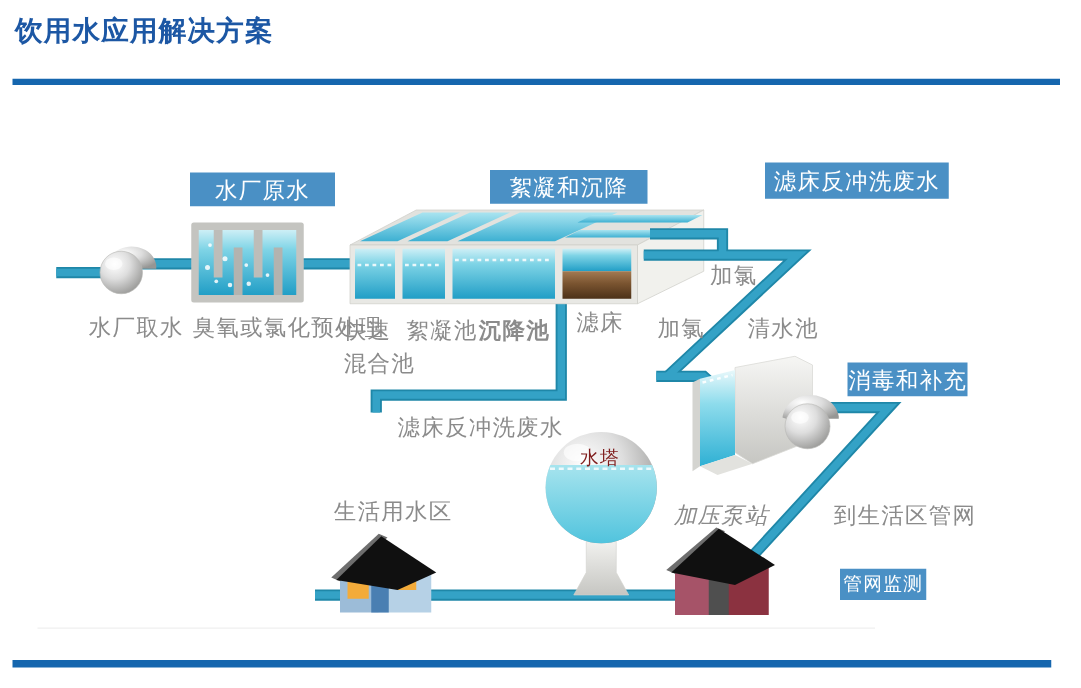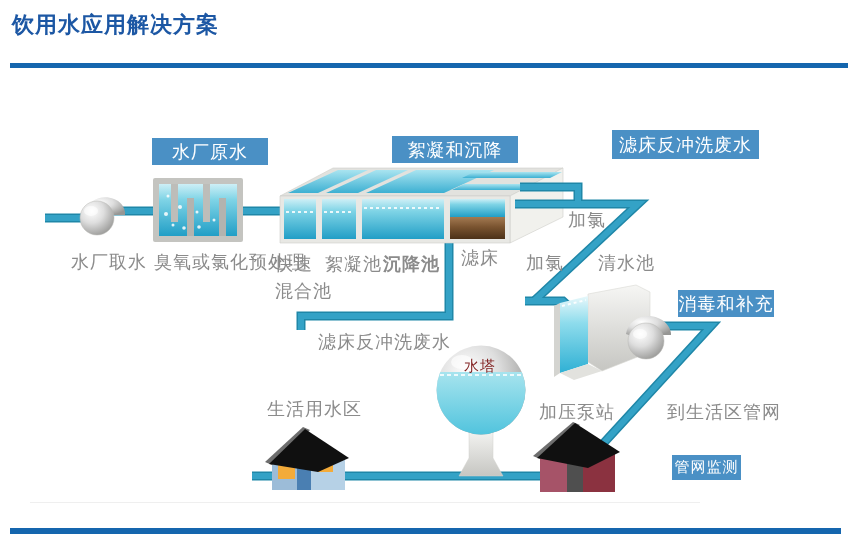--- a/index.html
+++ b/index.html
@@ -206,16 +206,16 @@
     <div class="p-label" style="left:275px;top:199px;">混合池</div>
     <div class="p-label" style="left:325px;top:172px;">絮凝池</div>
     <div class="p-label" style="left:383px;top:172px;font-weight:bold;">沉降池</div>
     <div class="p-label" style="left:461px;top:166px;">滤床</div>
     <div class="p-label" style="left:568px;top:128px;">加氯</div>
     <div class="p-label" style="left:526px;top:171px;">加氯</div>
     <div class="p-label" style="left:598px;top:171px;">清水池</div>
     <div class="p-label" style="left:318px;top:250px;">滤床反冲洗废水</div>
     <div class="p-label on-water" style="left:464px;top:277px;">水塔</div>
     <div class="p-label" style="left:267px;top:317px;">生活用水区</div>
-    <div class="p-label" style="left:539px;top:320px;">加压泵站</div>
+    <div class="p-label" style="left:539px;top:320px;font-style:italic;">加压泵站</div>
     <div class="p-label" style="left:667px;top:320px;">到生活区管网</div>
   </div>
 </div>
 
 </body></html>

